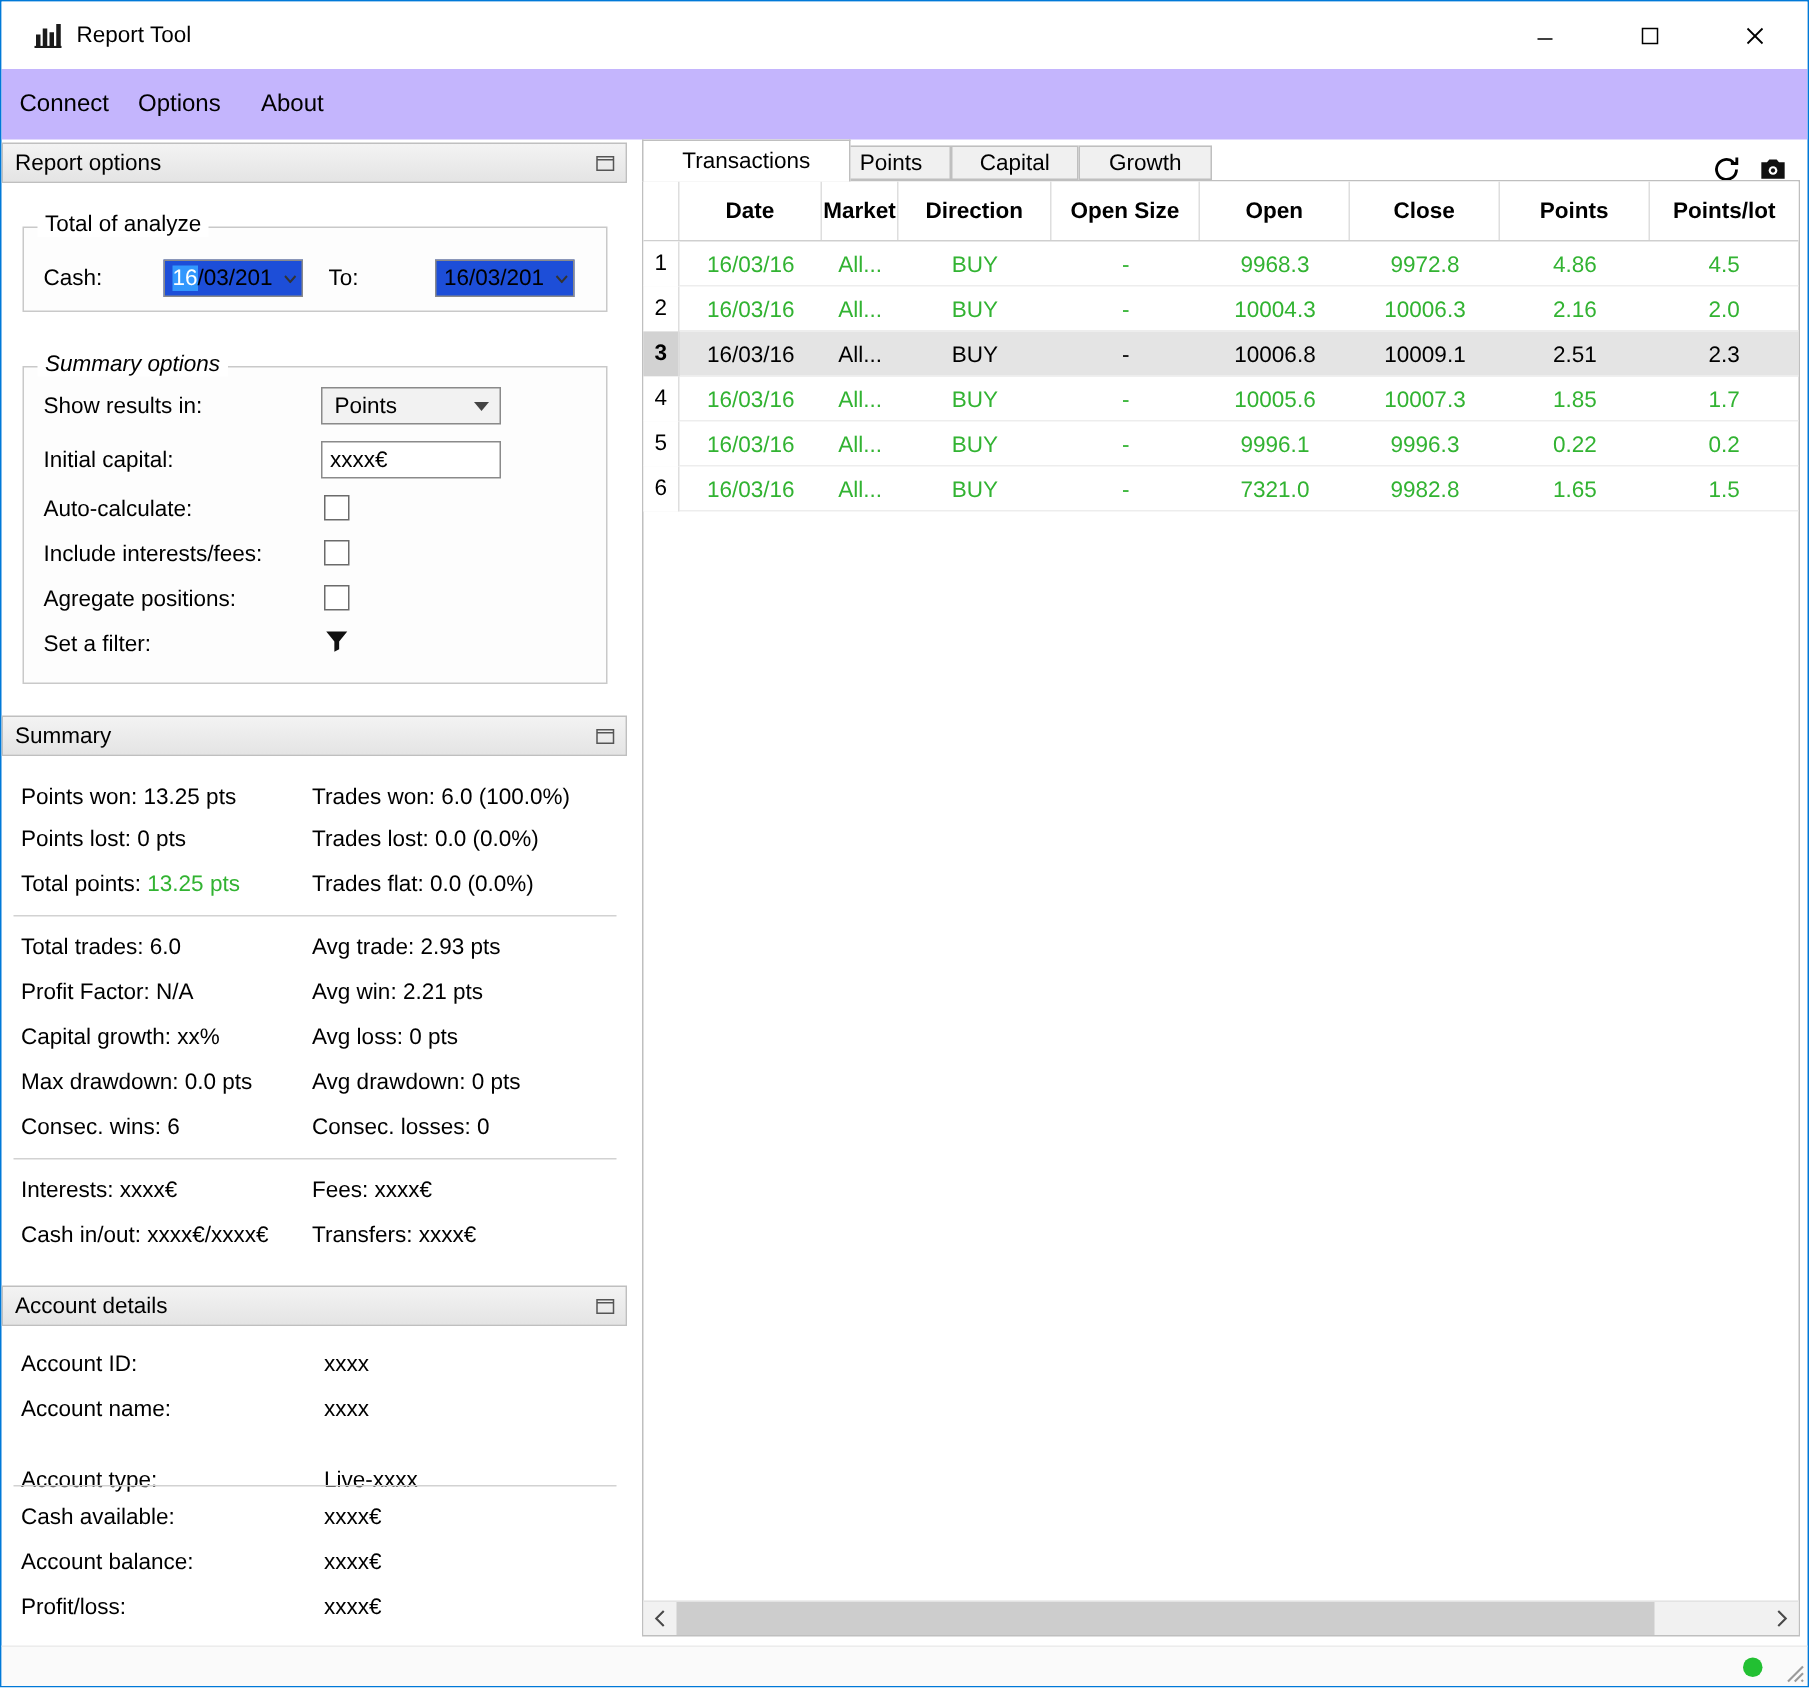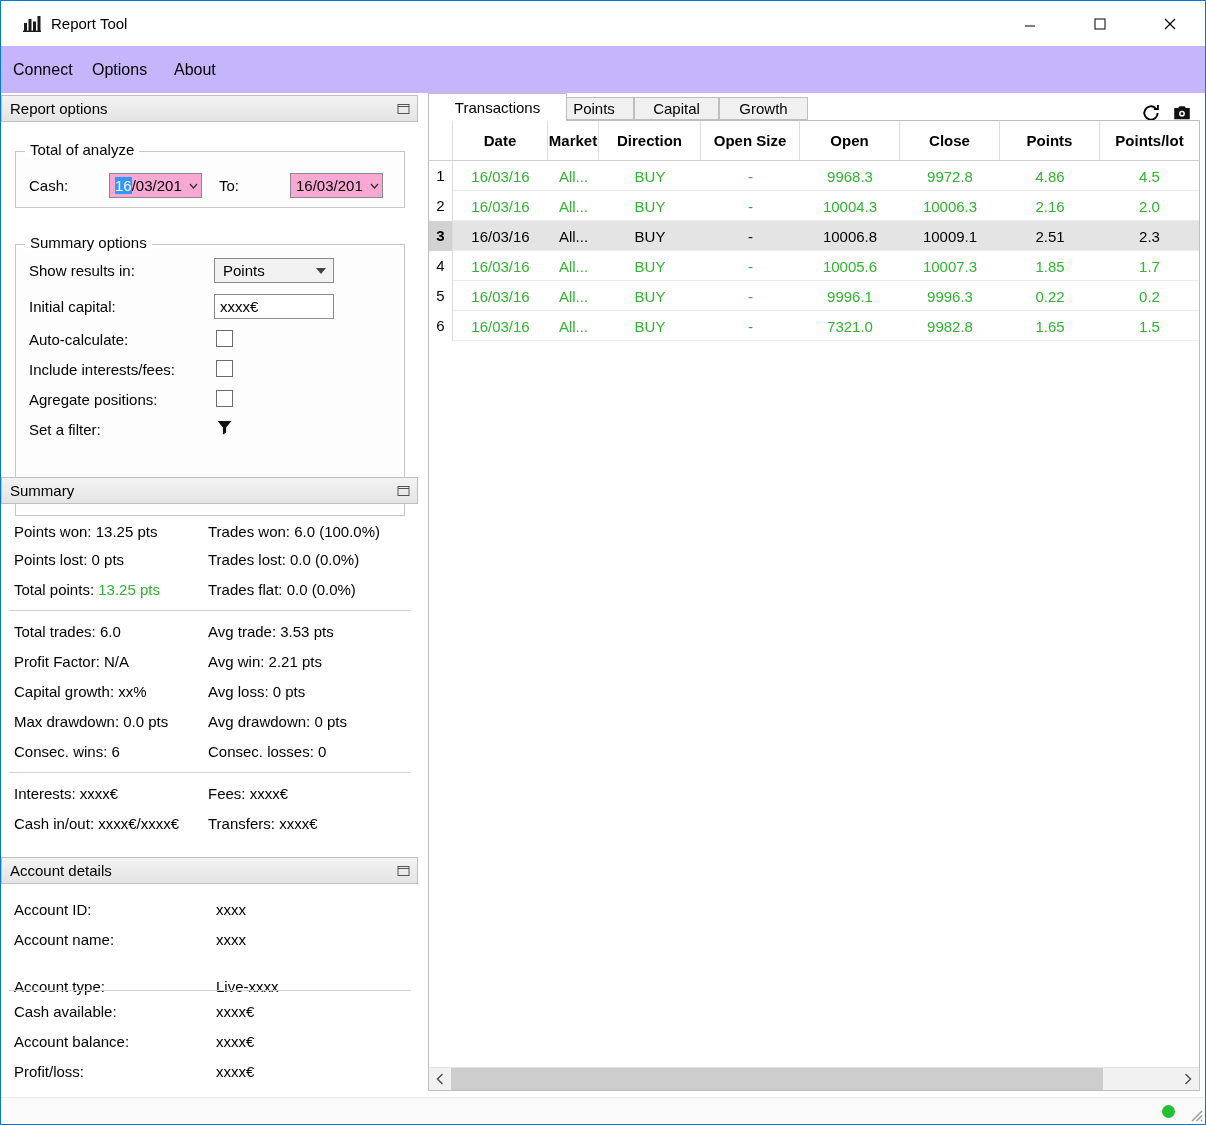--- a/index.html
+++ b/index.html
@@ -41,21 +41,21 @@
     font-size:15px; line-height:25px; padding-left:8px;
   }
   .float-btn { position:absolute; right:6px; top:6px; width:14px; height:13px; }
 
   
   .groupbox { position:absolute; border:1px solid #c9c9c9; background:#fdfdfd; }
   .legend { position:absolute; top:-11px; left:9px; background:#fff; padding:0 5px; font-size:15px; white-space:nowrap; }
   .field-label { position:absolute; font-size:15px; height:30px; line-height:30px; white-space:nowrap; }
 
   .combo {
-    position:absolute; height:25px; background:#f9a8d4; border:1px solid #8a8a8a;
+    position:absolute; height:25px; background:#1d4ed8; border:1px solid #8a8a8a;
     font-size:15px; display:flex; align-items:center; padding-left:5px; overflow:hidden;
   }
   .combo .arrow-zone { margin-left:auto; width:16px; display:flex; align-items:center; justify-content:center; flex:none; }
   .chev { width:9px; height:6px; }
   .sel-hl { background:var(--sel-blue); color:#fff; }
 
   .dropdown {
     position:absolute; height:25px; width:120px; background:#f2f2f2; border:1px solid #8a8a8a;
     font-size:15px; display:flex; align-items:center; padding-left:8px;
   }
@@ -181,21 +181,21 @@
   <span class="field-label" style="left:218px; top:170px;">To:</span>
   <div class="combo" style="left:289px; top:172px; width:93px;">
     <span>16/03/201</span>
     <span class="arrow-zone">
       <svg class="chev" viewBox="0 0 9 6" fill="none" stroke="#333" stroke-width="1.3">
           <path d="M1 1l3.5 4L8 1"></path>
         </svg>
     </span>
   </div>
 
-  <div class="groupbox" style="left:14px; top:243px; width:390px; height:272px;">
+  <div class="groupbox" style="left:14px; top:243px; width:390px; height:212px;font-style:italic;">
     <span class="legend">Summary options</span>
   </div>
   <span class="field-label" style="left:28px; top:255px;">Show results in:</span>
   <div class="dropdown" style="left:213px; top:257px;">
     <span>Points</span>
     <span class="tri"></span>
   </div>
   <span class="field-label" style="left:28px; top:291px;">Initial capital:</span>
   <input class="text-input" style="left: 213px; top: 293px;" value="xxxx€">
   <span class="field-label" style="left:28px; top:324px;">Auto-calculate:</span>
@@ -229,21 +229,21 @@
     <span class="col-l">Points lost: 0 pts</span>
     <span class="col-r">Trades lost: 0.0 (0.0%)</span>
   </div>
   <div class="line" style="top:574px;">
     <span class="col-l"><span>Total points:</span> <span class="green-text">13.25 pts</span></span>
     <span class="col-r">Trades flat: 0.0 (0.0%)</span>
   </div>
   <div class="separator" style="top:609px;"></div>
   <div class="line" style="top:616px;">
     <span class="col-l">Total trades: 6.0</span>
-    <span class="col-r">Avg trade: 3.53 pts</span>
+    <span class="col-r">Avg trade: 2.93 pts</span>
   </div>
   <div class="line" style="top:646px;">
     <span class="col-l">Profit Factor: N/A</span>
     <span class="col-r">Avg win: 2.21 pts</span>
   </div>
   <div class="line" style="top:676px;">
     <span class="col-l">Capital growth: xx%</span>
     <span class="col-r">Avg loss: 0 pts</span>
   </div>
   <div class="line" style="top:706px;">

